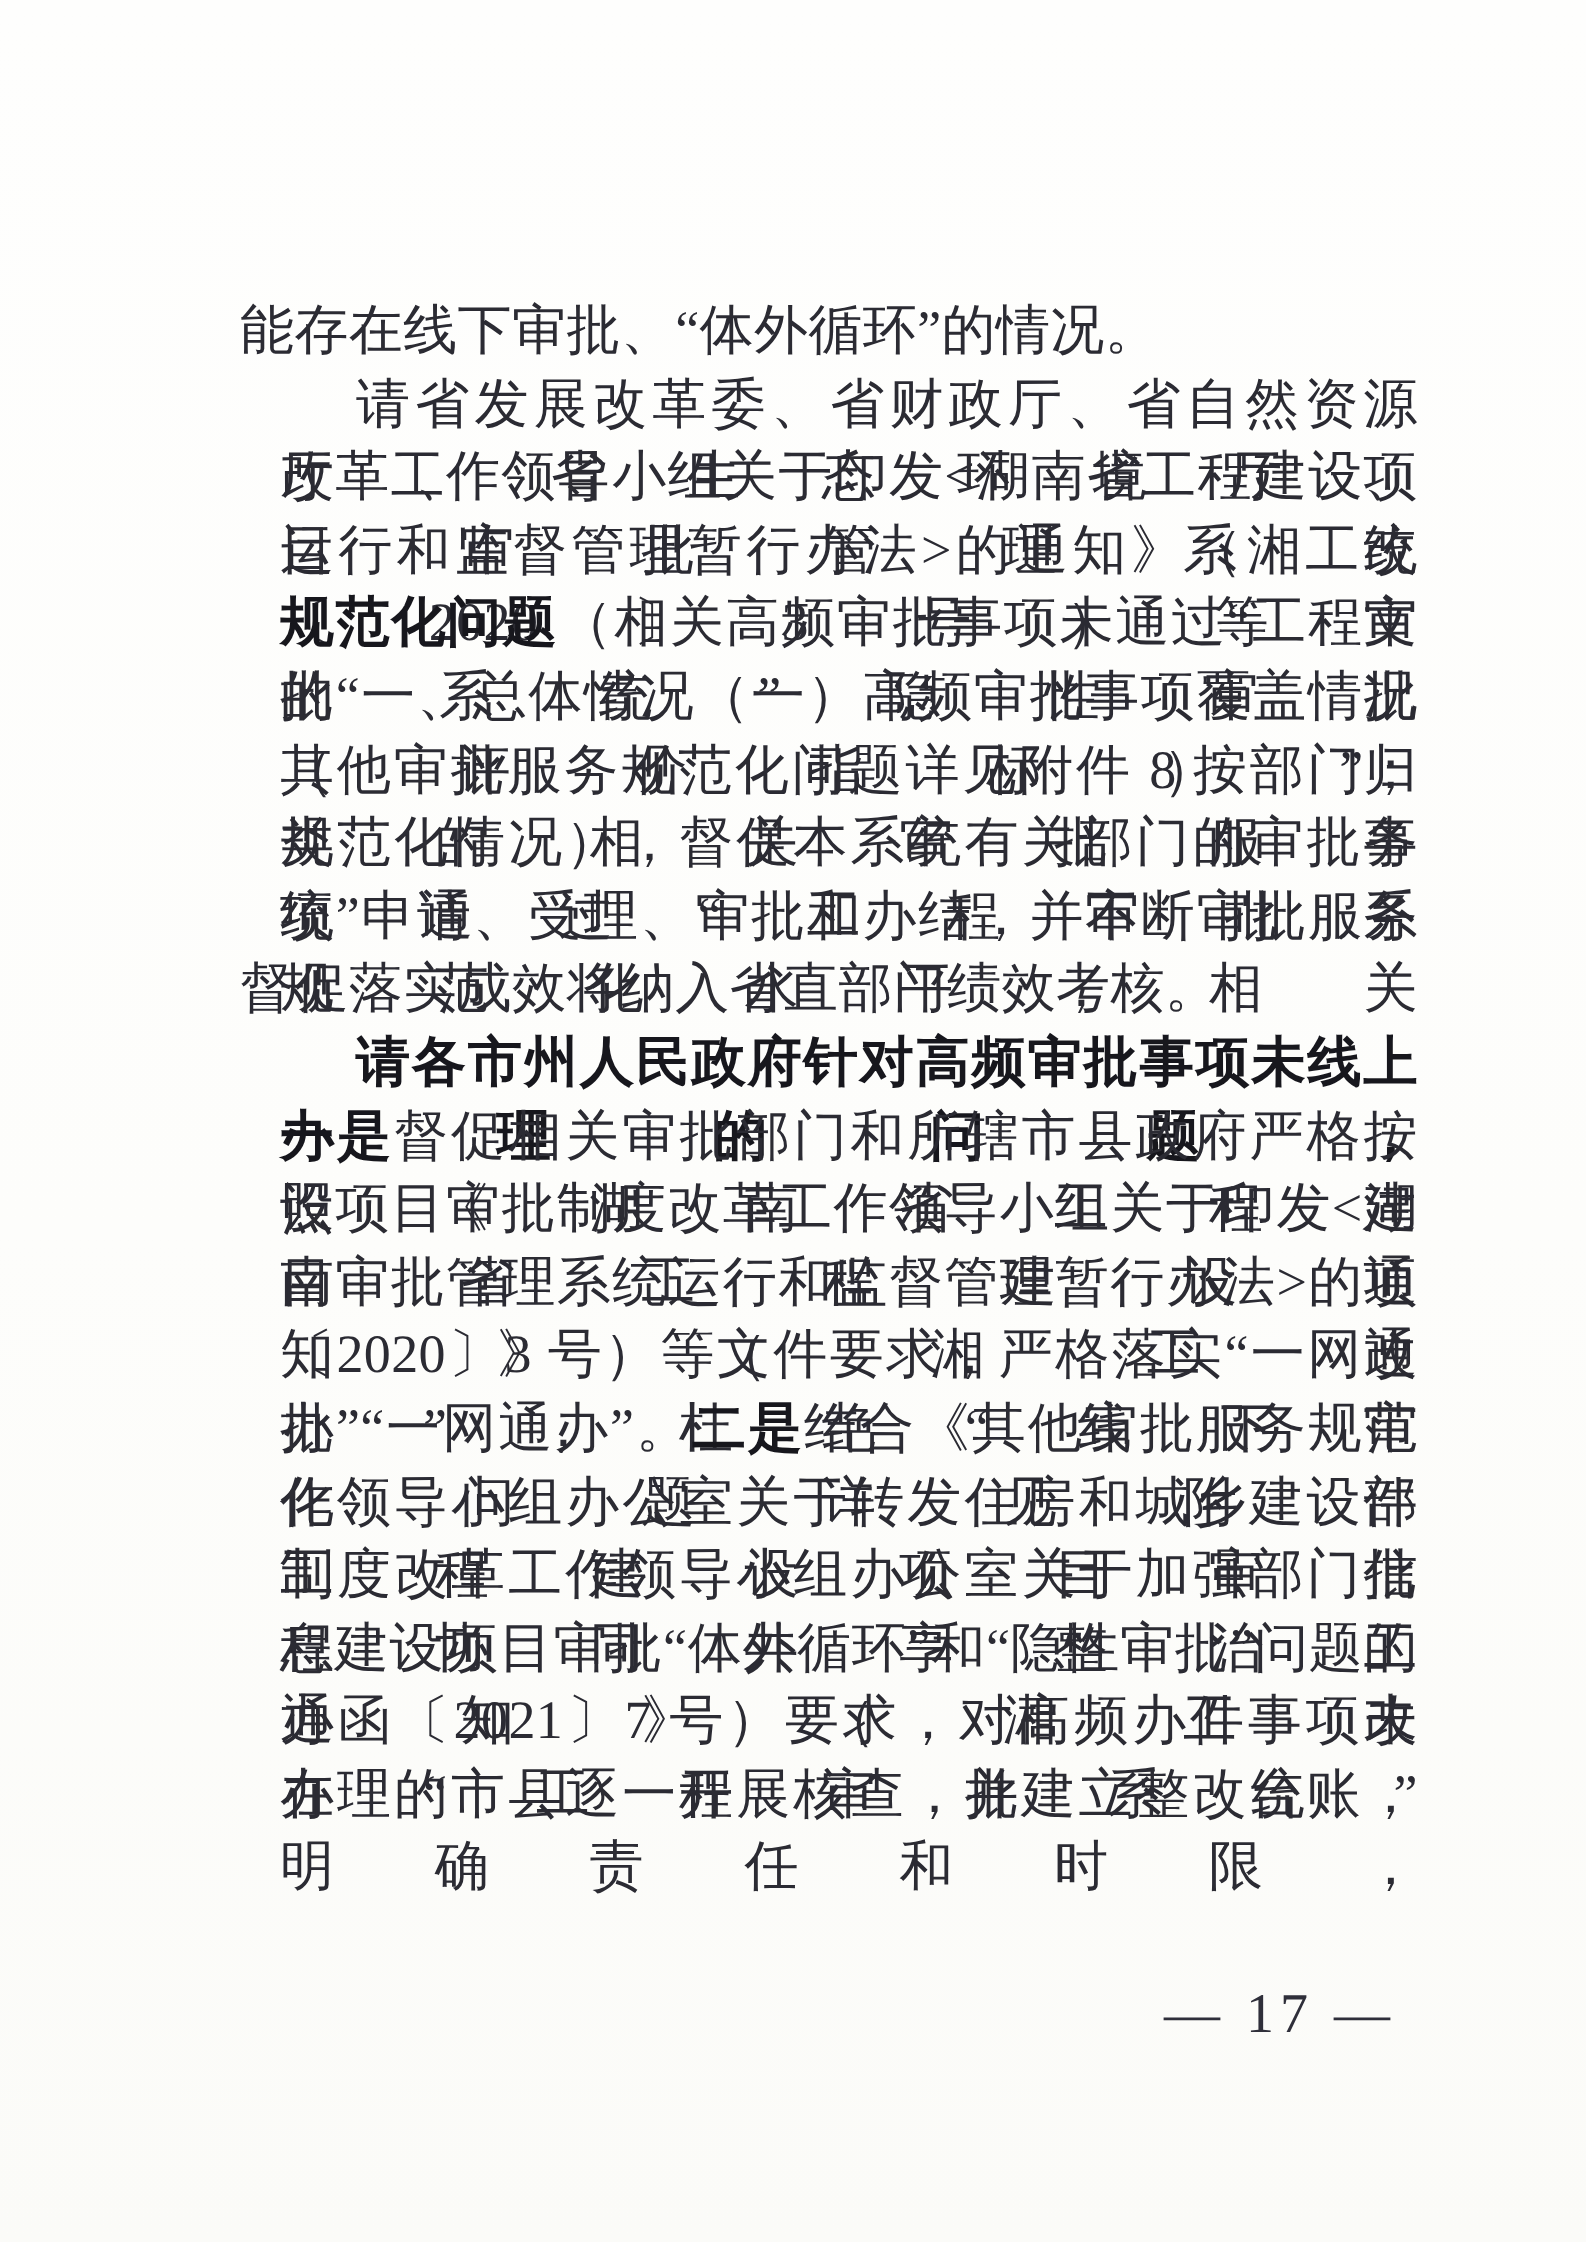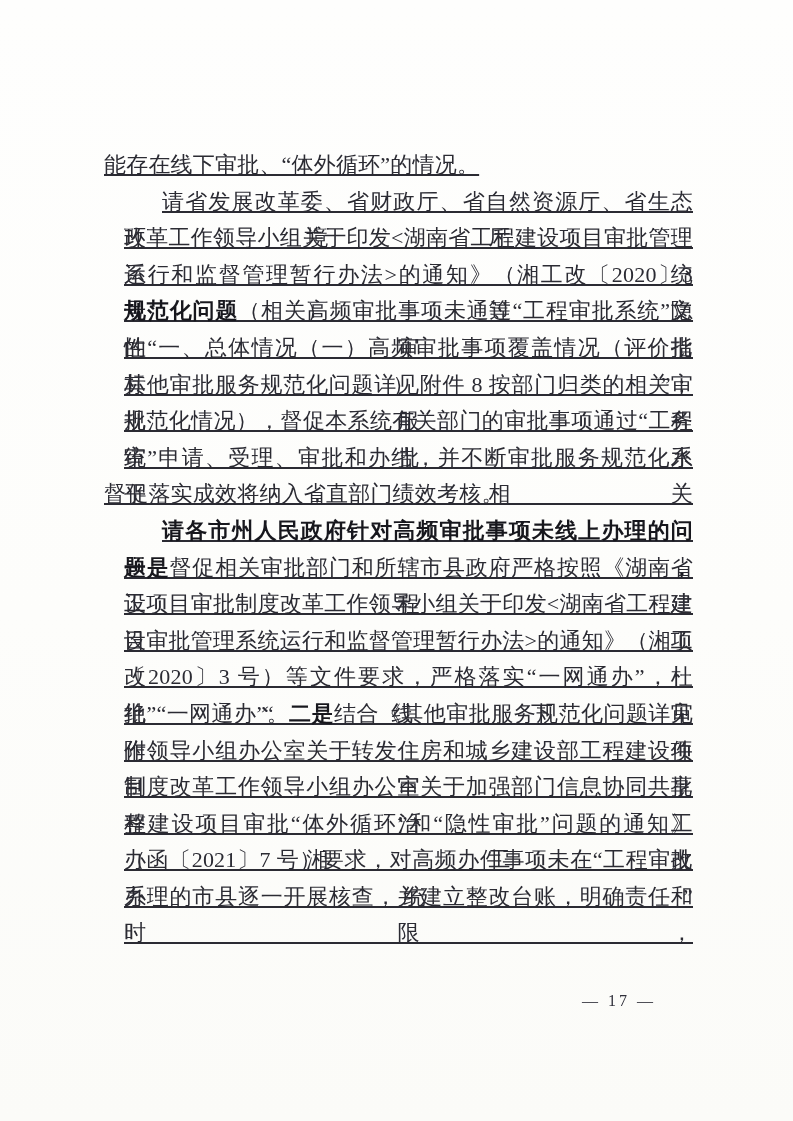--- a/index.html
+++ b/index.html
@@ -16,27 +16,26 @@
   }
   .page {
     position: absolute;
     left: 0; top: 0;
     width: 793px;
     height: 1121px;
     background: linear-gradient(180deg, #fefefd 0%, #fdfdfb 55%, #fbfbf8 100%);
   }
   .doc-body {
     position: absolute;
-    left: 104px;
+    left: 120px;
     top: 147px;
     width: 589px;
     color: #2b2b33;
-    font-size: 22px;
+    font-size: 27px;
     line-height: 36.6px;
-    text-decoration: underline;
   }
   .line {
     text-align: justify;
     text-align-last: left;
     white-space: nowrap;
     height: 36.6px;
   }
   .line.just {
     white-space: normal;
     text-align-last: justify;
@@ -49,21 +48,21 @@
     font-weight: 700;
     color: #17171d;
   }
   .line span {
     letter-spacing: 0.2px;
   }
   .page-number {
     position: absolute;
     left: 582px;
     top: 992px;
-    font-size: 16px;
+    font-size: 28px;
     letter-spacing: 3px;
     color: #2f2f3a;
     white-space: nowrap;
   }
 </style>
 </head>
 <body>
 
 <div class="page">
   <div class="doc-body">

